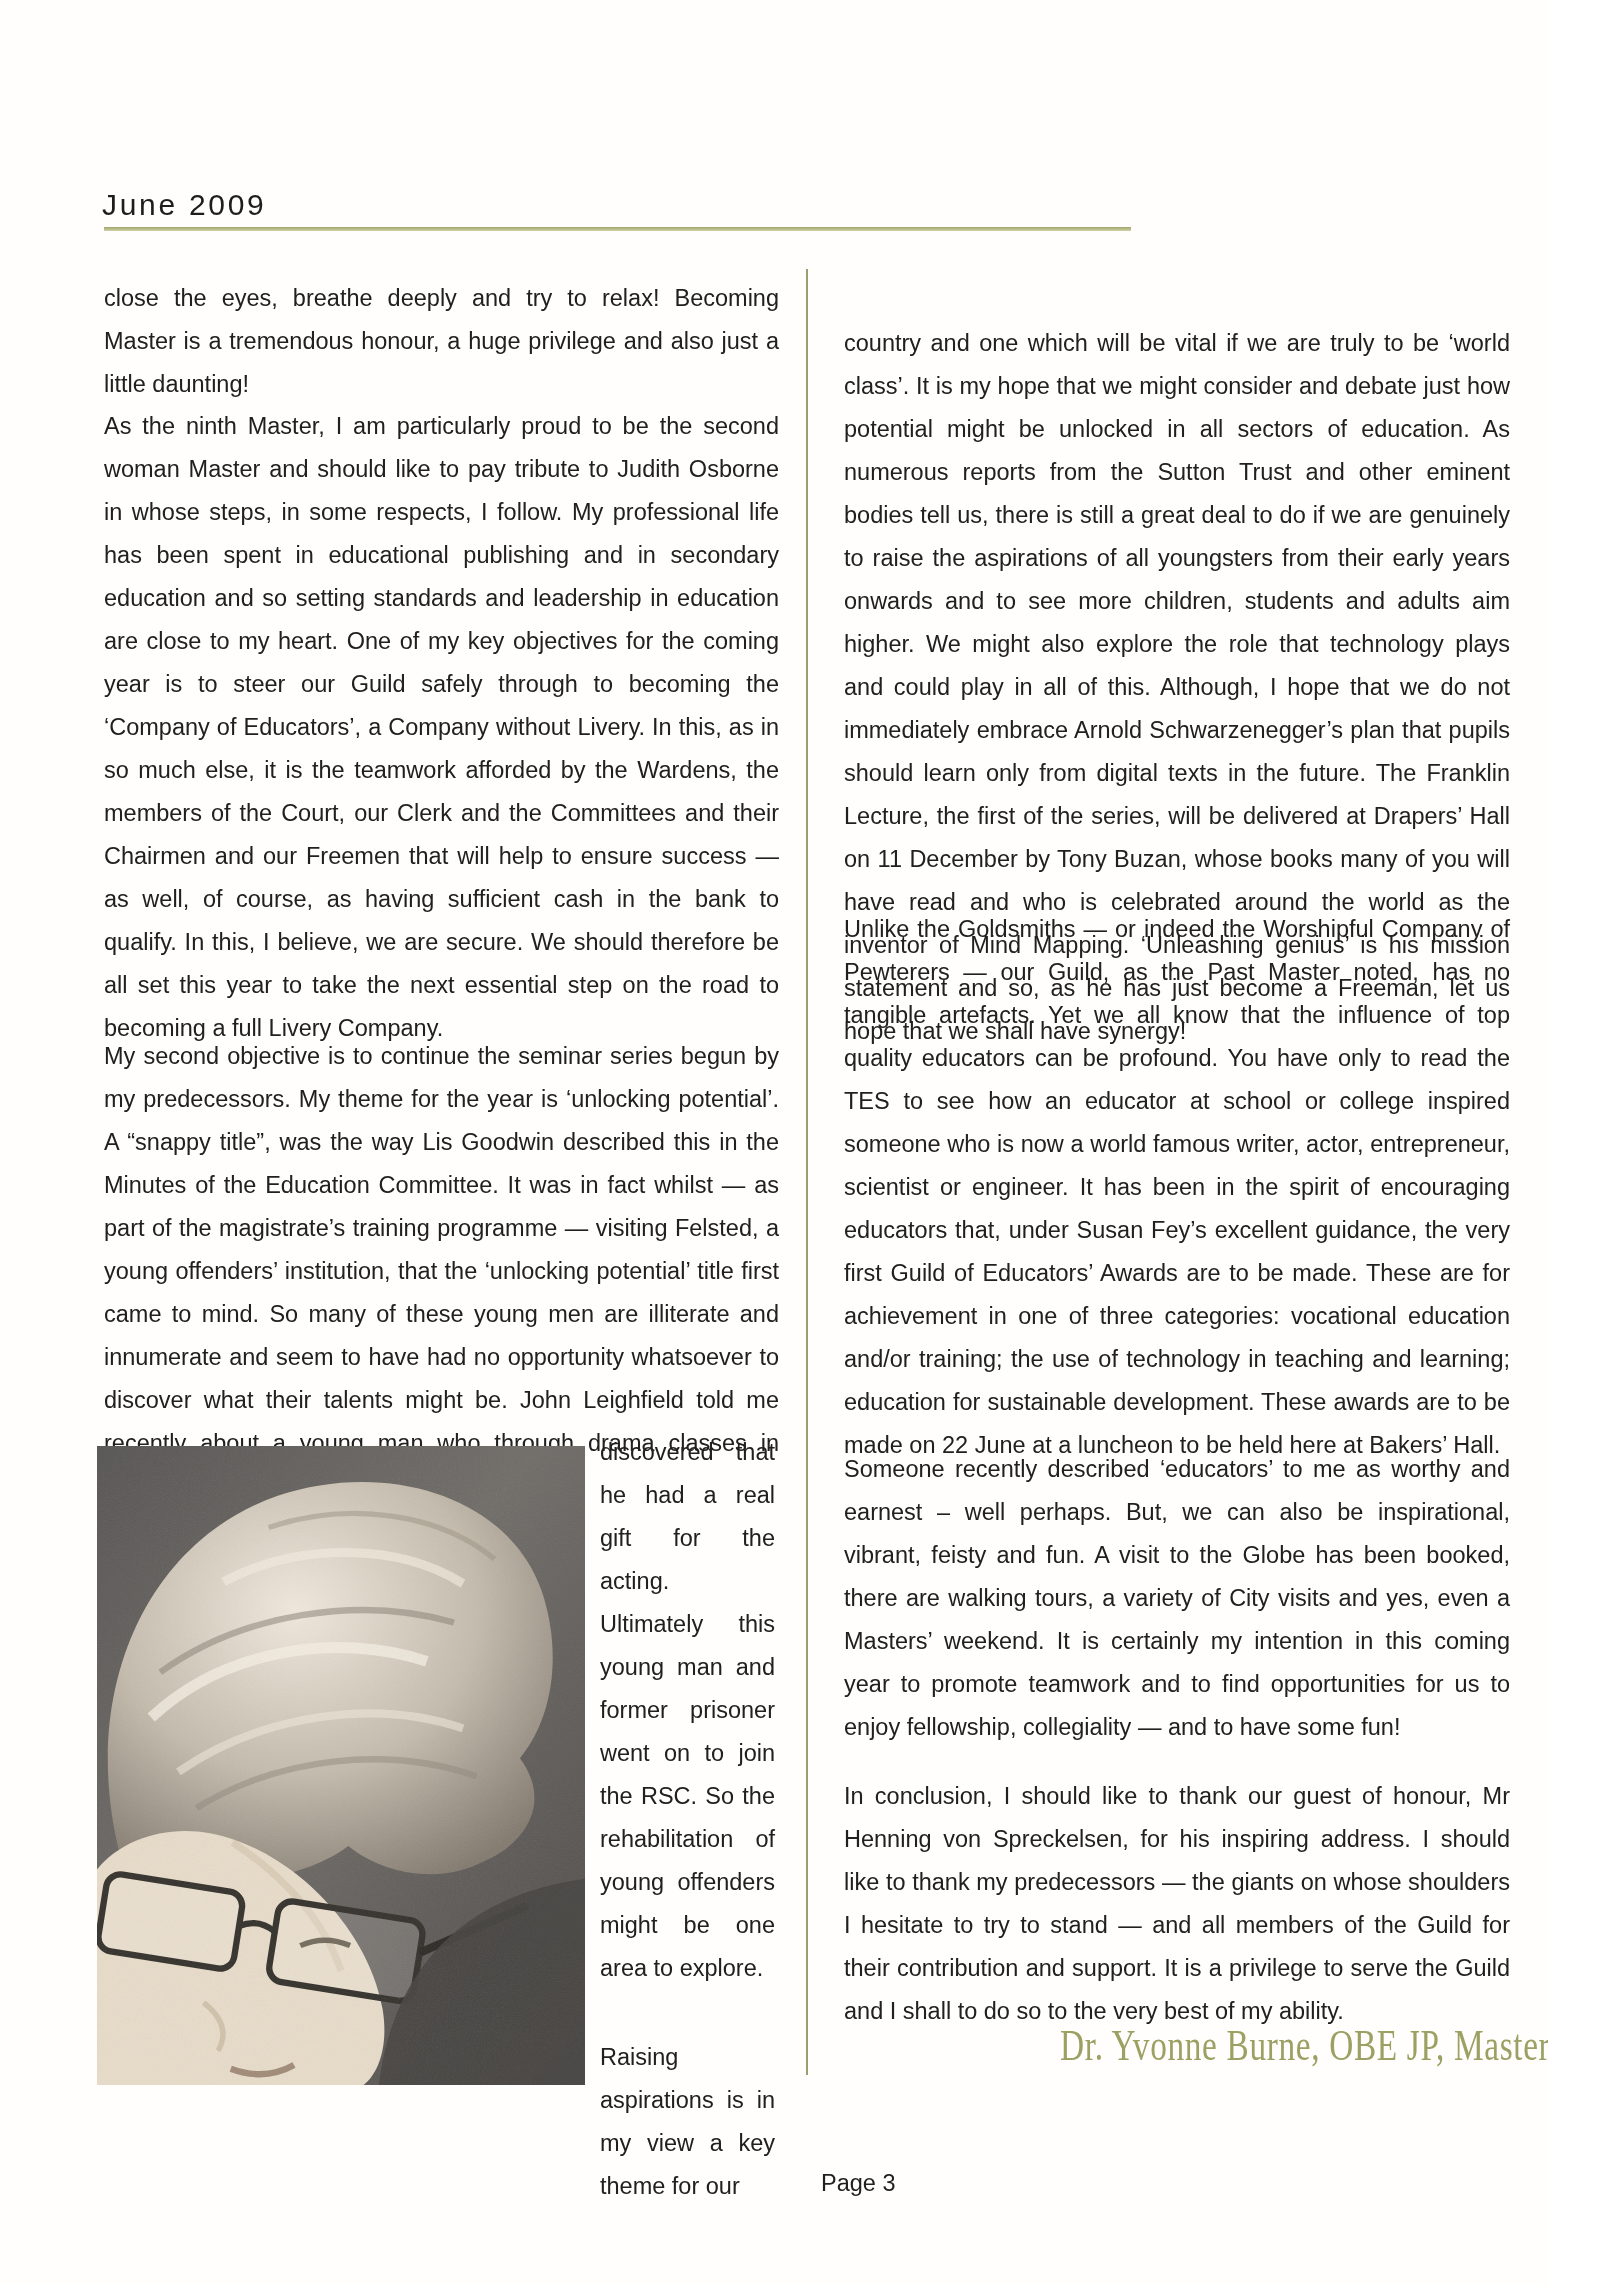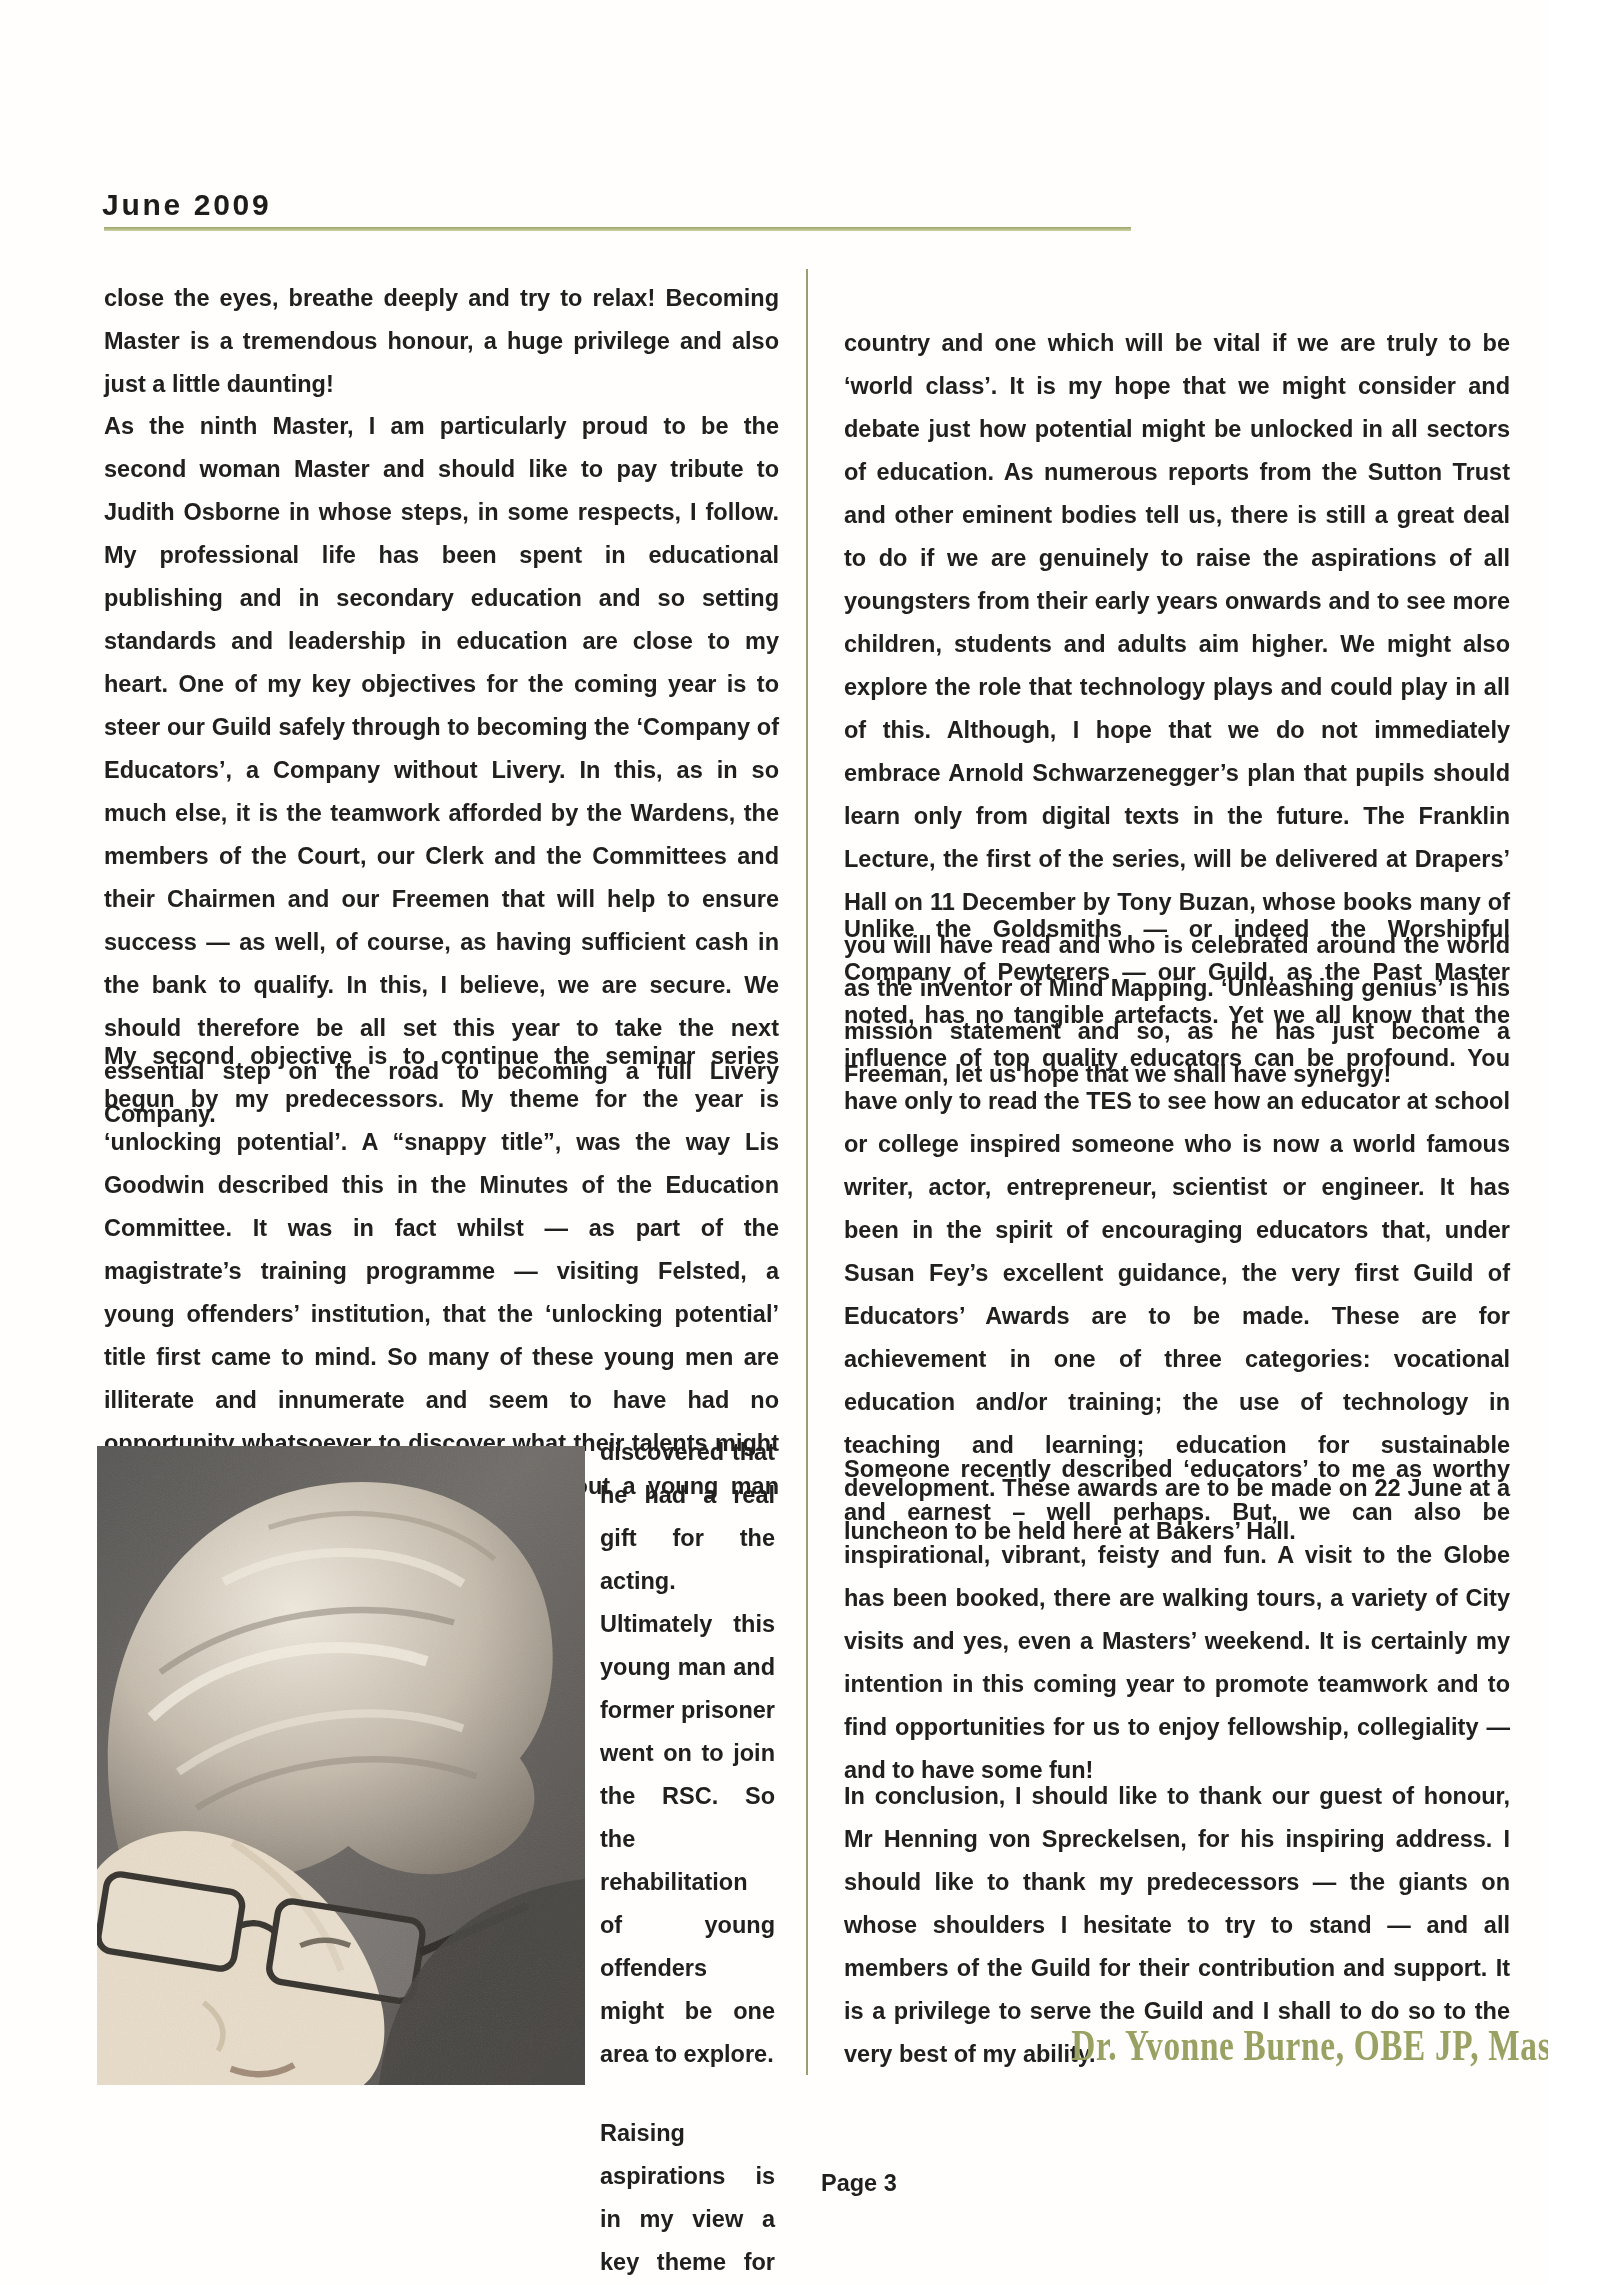--- a/index.html
+++ b/index.html
@@ -3,21 +3,20 @@
 <meta charset="utf-8">
 <style>
   html,body{margin:0;padding:0;background:#ffffff;}
   .page{
     position:relative;
     width:1548px;height:2285px;
     background:#fffefc;
     font-family:"Liberation Sans","DejaVu Sans",sans-serif;
     color:#202020;
     overflow:hidden;
-    font-weight:bold;
   }
   .issue-date{
     position:absolute;left:102px;top:188px;
     font-size:30px;letter-spacing:2.7px;color:#1d1d19;
     white-space:nowrap;
   }
   .header-rule{
     position:absolute;left:104px;top:227px;width:1027px;height:3.6px;
     background:linear-gradient(#9ea468,#cfd2a8);
   }
@@ -37,21 +36,21 @@
   .p3a{top:1035px;}
   .rightcol{left:844px;width:666px;}
   .rp1{top:277px;margin-top:45px;}
   .rp2{top:908px;}
   .rp3{top:1448px;}
   .rp4{top:1775px;}
   .wrapcol{
     position:absolute;left:600px;top:1431px;width:175px;
   }
   .wrapcol .par{position:static;}
-  .wrapcol .par + .par{margin-top:36px;}
+  .wrapcol .par + .par{margin-top:46px;}
   .portrait{
     position:absolute;left:97px;top:1446px;width:488px;height:639px;
     overflow:hidden;
   }
   .portrait svg{display:block;width:100%;height:100%;}
   .signature{
     position:absolute;left:844px;top:2019px;width:666px;
     text-align:right;white-space:nowrap;
   }
   .signature .sig-text{

